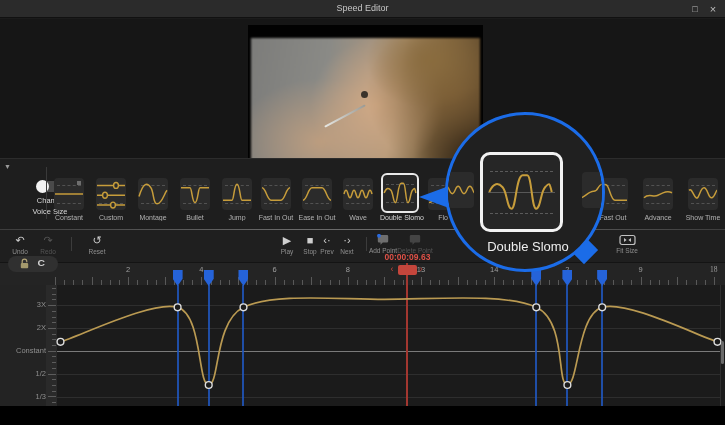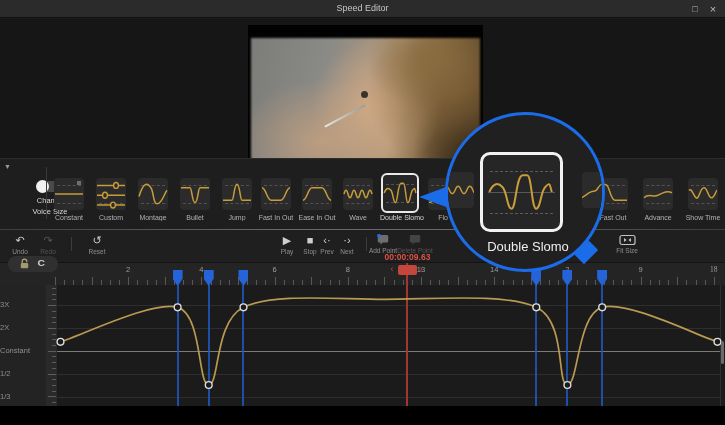--- a/index.html
+++ b/index.html
@@ -67,21 +67,21 @@
   .timecode { position:absolute; top:252px; width:80px; margin-left:-40px; text-align:center; font-size:8.5px; font-weight:bold; color:#de5147; z-index:7; }
   .ph-chip { position:absolute; top:265px; width:19px; height:10px; margin-left:-9.5px; background:#c5463c; border-radius:2px; z-index:7; cursor:grab; }
   .ph-arrow { position:absolute; top:264px; font-size:9px; color:#c5463c; z-index:7; }
   .ph-line { position:absolute; top:263px; width:2px; height:162px; margin-left:-1px; background:#a33730; z-index:3; }
 
   
   .graph { position:absolute; left:0; top:285px; width:725px; height:140px; background:#1b1b1b; }
   .ycol { position:absolute; left:0; top:285px; width:46px; height:140px; background:#232323; }
   .tickcol { position:absolute; left:46px; top:285px; width:11px; height:140px; background:#2a2a2a; }
   .gtick { position:absolute; right:1px; height:1px; background:#5c5c5c; }
-  .ylab { position:absolute; left:0; width:46px; text-align:left; font-size:7.5px; color:#8f8f8f; margin-top:-5px; }
+  .ylab { position:absolute; left:0; width:46px; text-align:right; font-size:7.5px; color:#8f8f8f; margin-top:-5px; }
   .gridline { position:absolute; left:57px; width:663px; height:1px; background:#2e2e2e; z-index:1; }
   .gridline.orig { background:#7a7a7a; }
   .vline { position:absolute; top:285px; width:2px; height:140px; margin-left:-1px; background:#2057c0; opacity:.85; z-index:2; }
   #curve-svg { position:absolute; left:0; top:0; width:725px; height:425px; z-index:5; pointer-events:none; }
   .graph-rborder { position:absolute; left:720px; top:285px; width:1px; height:140px; background:#2f2f2f; }
   .scroll-thumb { position:absolute; left:721px; top:341px; width:3px; height:23px; background:#6a6a6a; border-radius:2px; z-index:6; cursor:pointer; }
 
   
   .mag-tail-l { position:absolute; left:419px; top:186px; width:0; height:0;
     border-right:30px solid #1b6ce8; border-top:11px solid transparent; border-bottom:11px solid transparent; z-index:29; }

